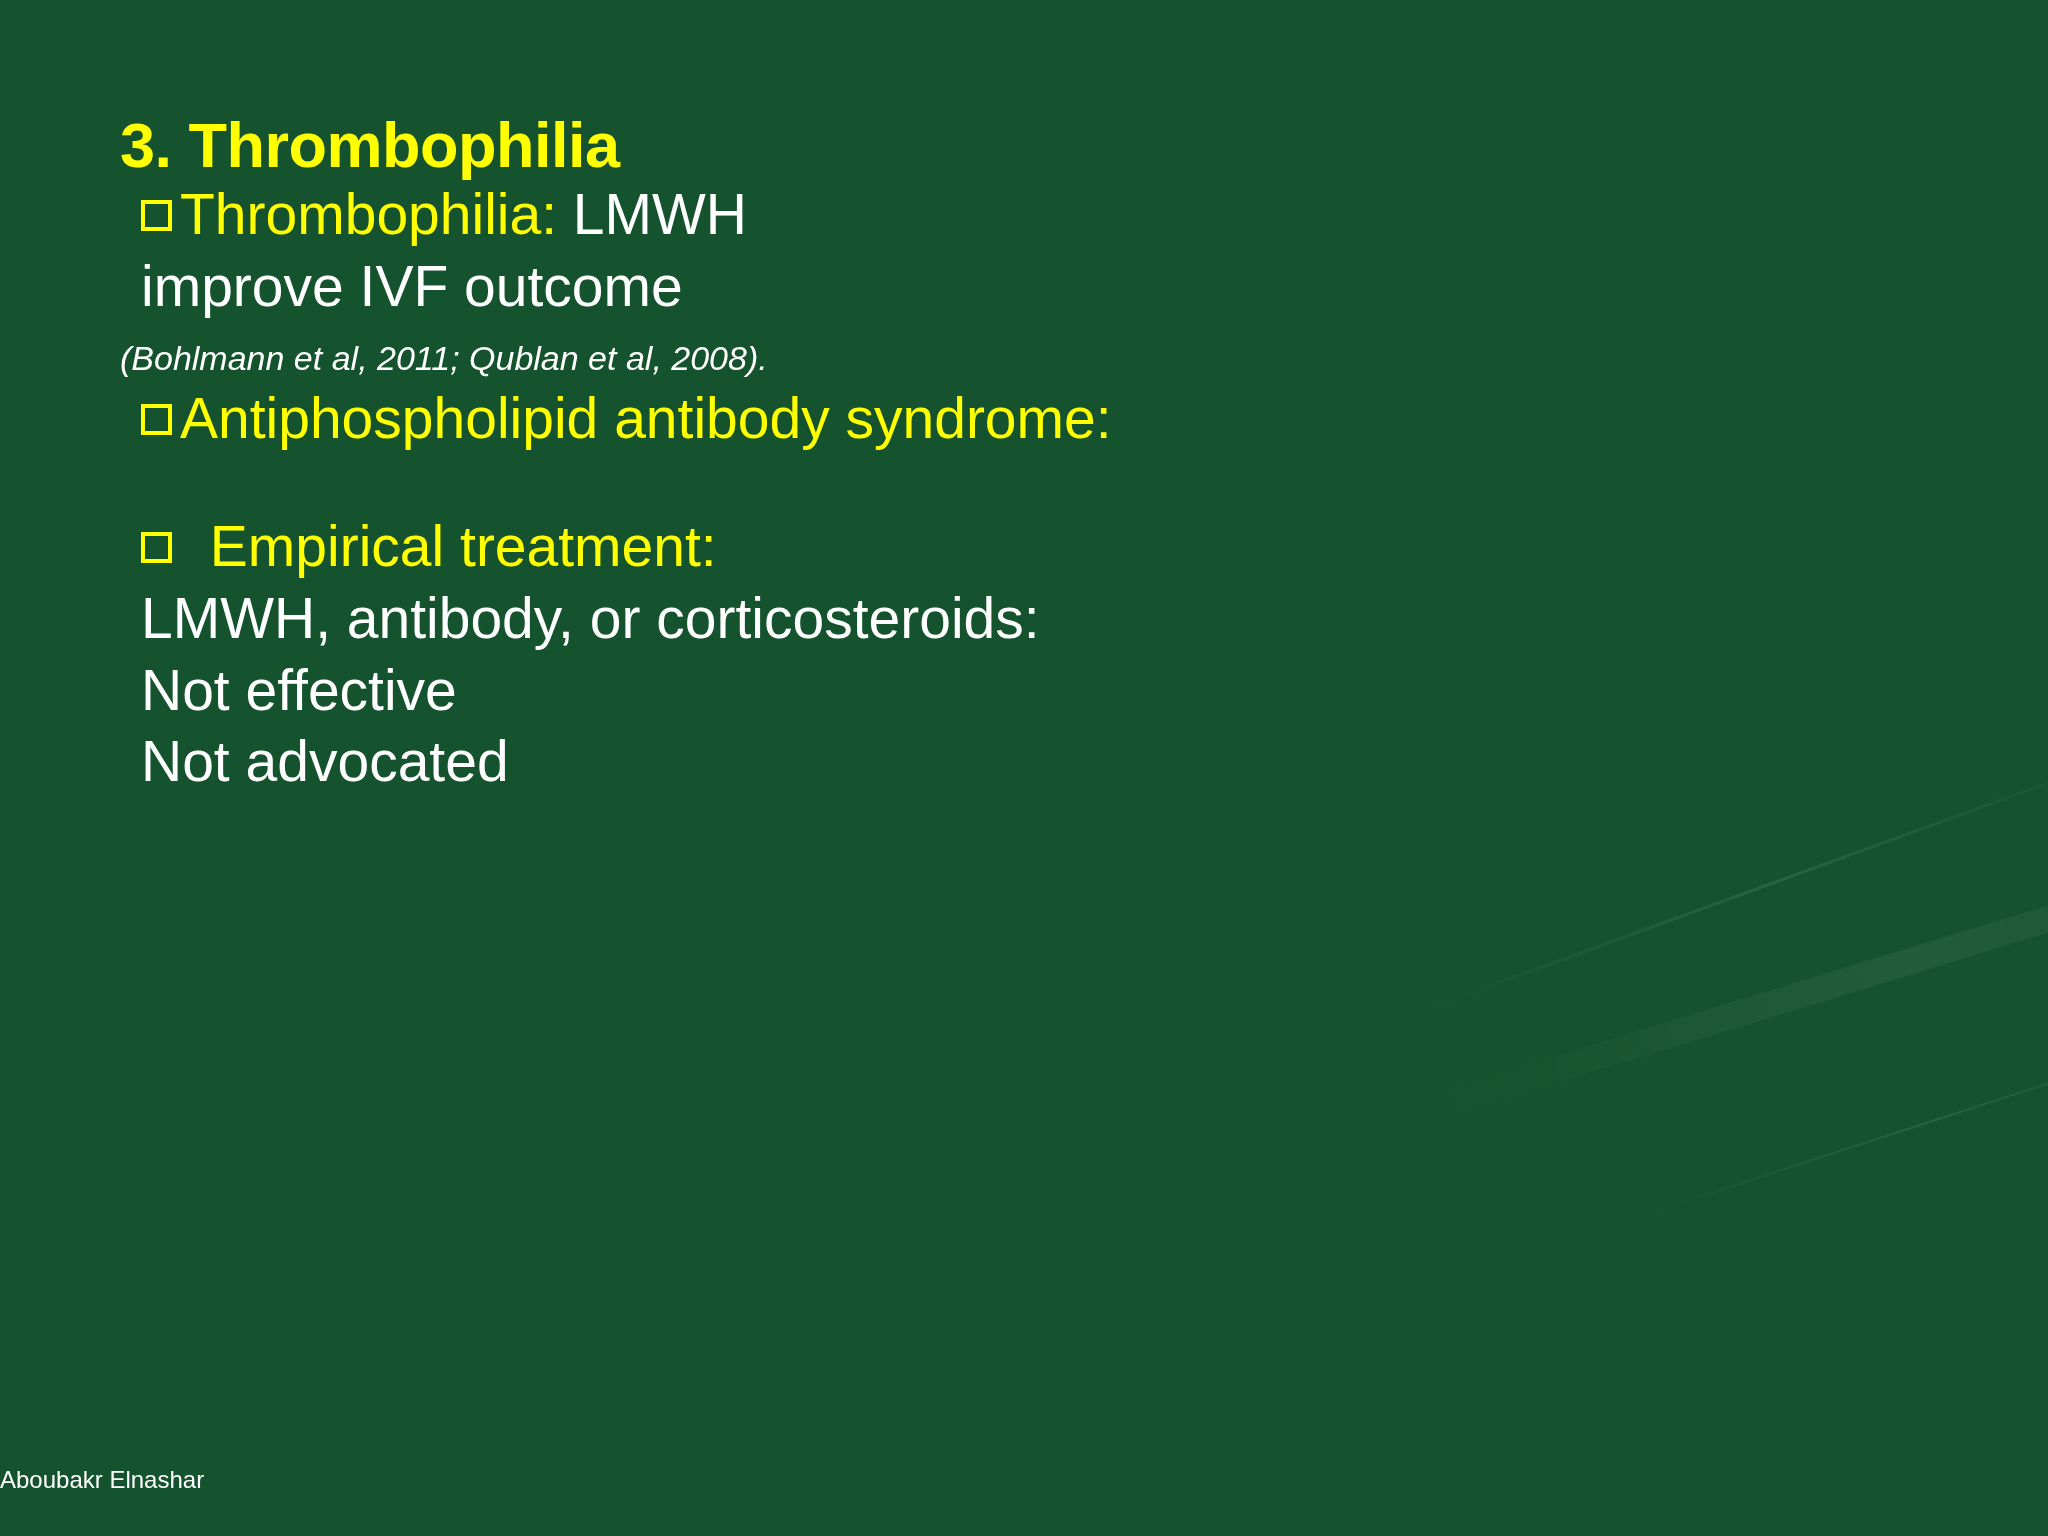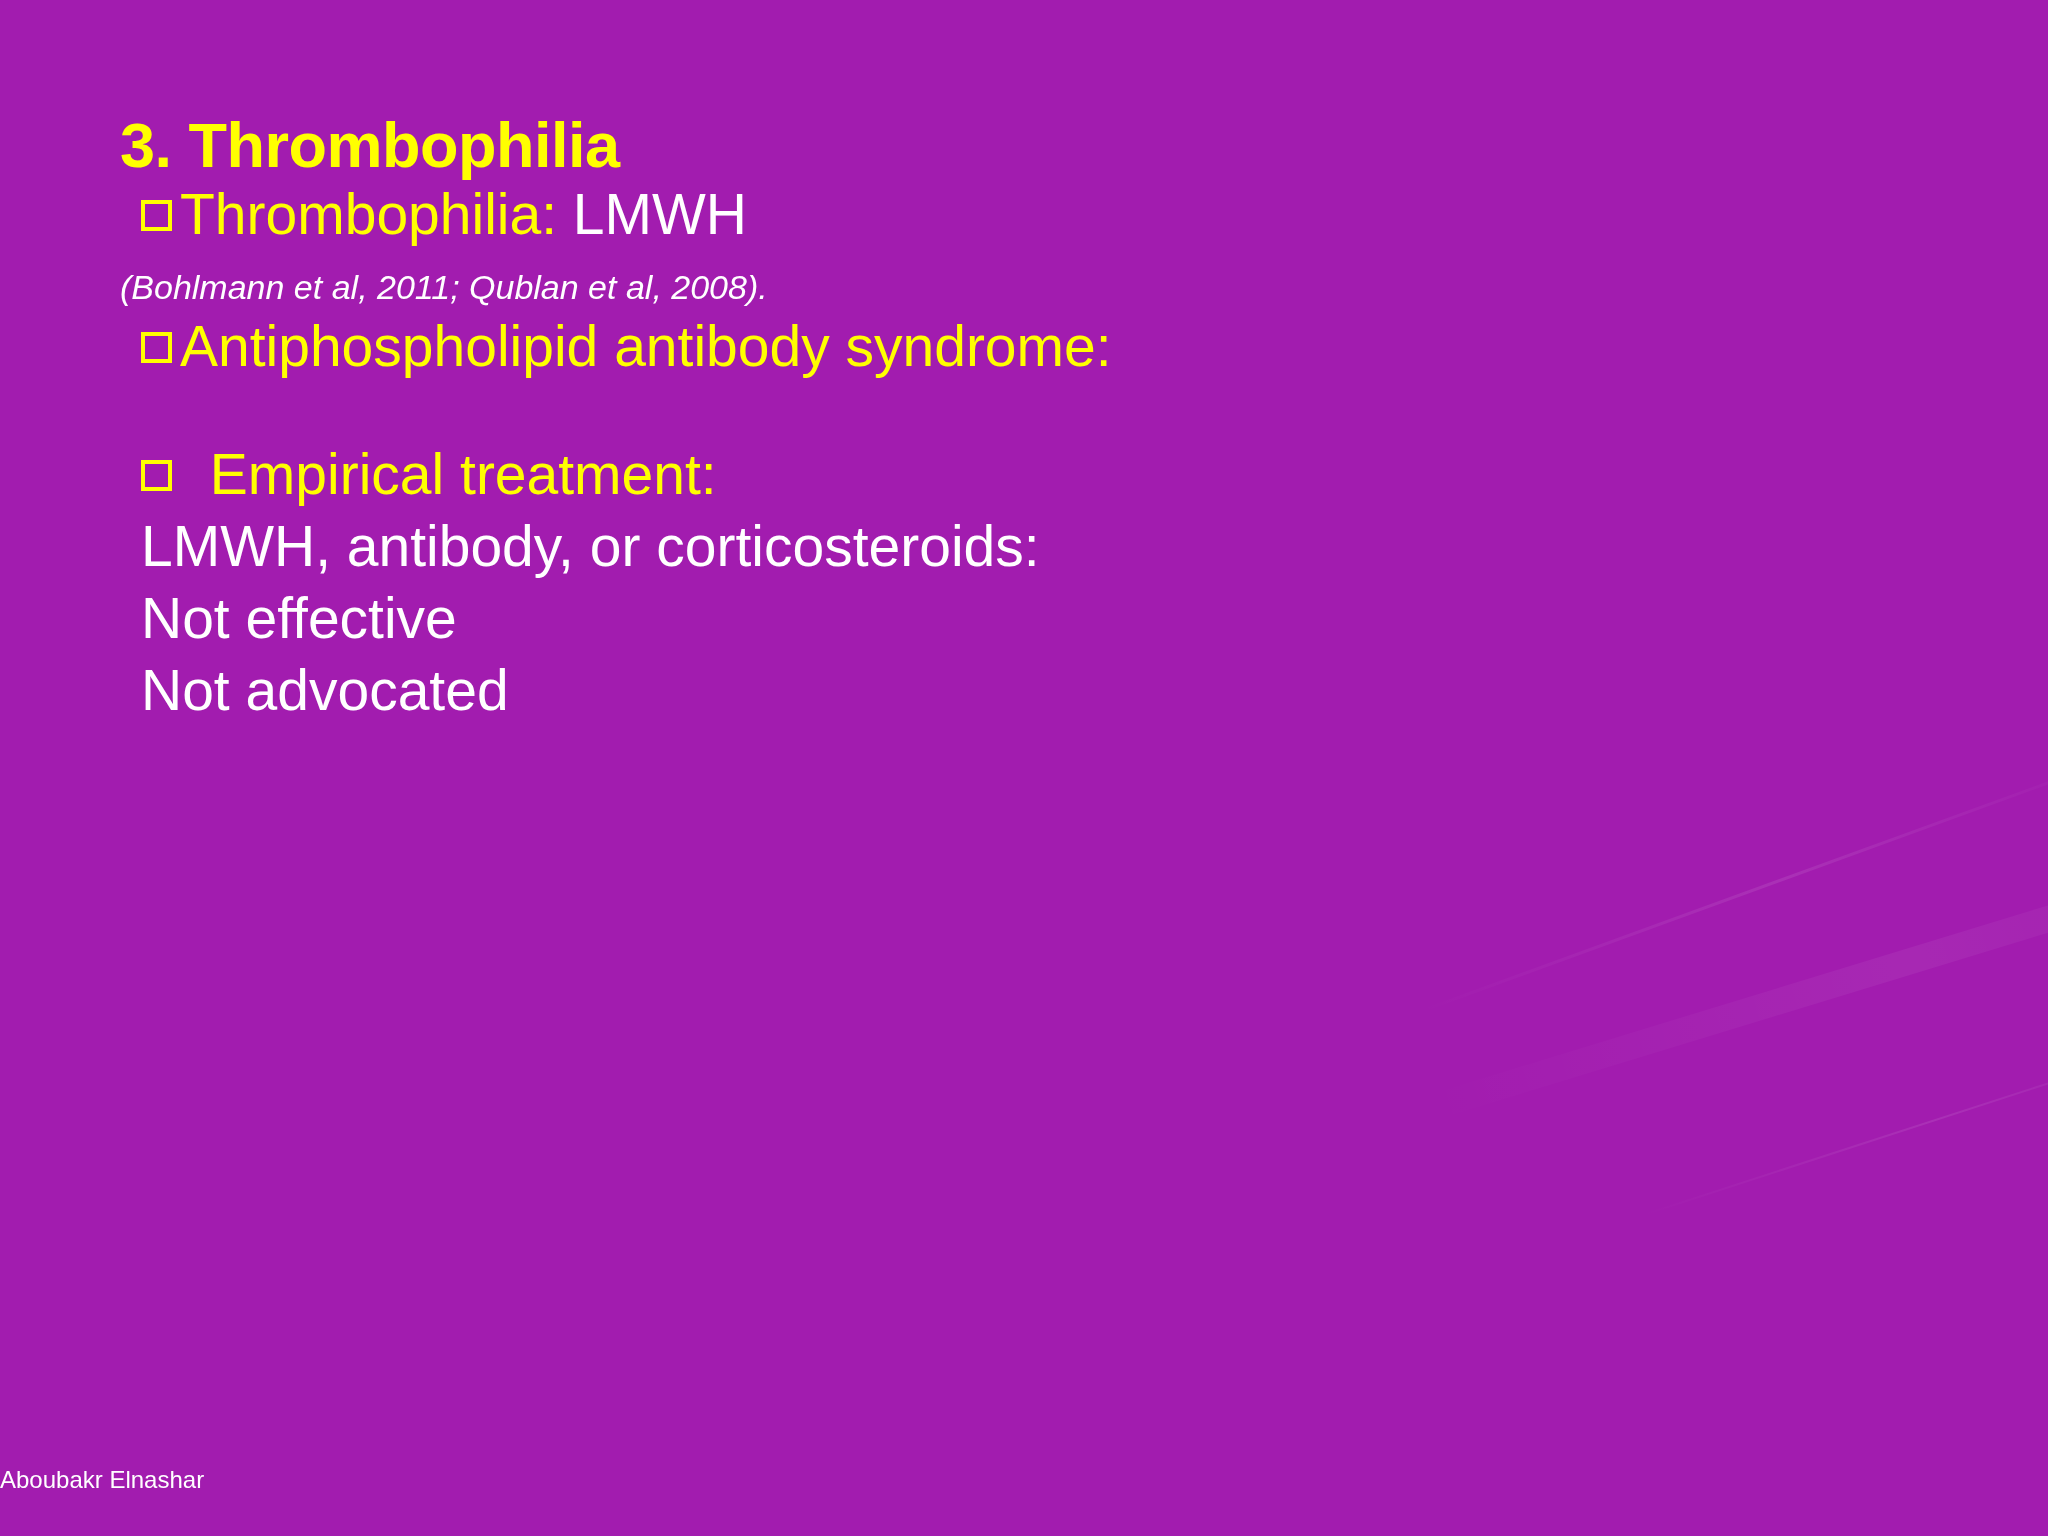--- a/index.html
+++ b/index.html
@@ -10,21 +10,21 @@
   body {
     width: 2048px;
     height: 1536px;
     overflow: hidden;
     font-family: "Liberation Sans", sans-serif;
     position: relative;
   }
   .slide {
     position: absolute;
     inset: 0;
-    background: #a21caf;
+    background: #14532d;
     overflow: hidden;
   }
   
   .streak {
     position: absolute;
     background: linear-gradient(90deg, rgba(255,255,255,0.0), rgba(255,255,255,0.09), rgba(255,255,255,0.0));
     transform-origin: left center;
     pointer-events: none;
   }
   .streak-1 {
@@ -109,20 +109,21 @@
   <div class="streak streak-2"></div>
   <div class="streak streak-3"></div>
 
   <div class="content">
 
     <h1 class="title">3. Thrombophilia</h1>
 
     <span class="line"><span class="bullet-box"></span><span class="yellow" style="color:#FFFF00">Thrombophilia:</span><span> LMWH</span></span>
 
 
+    <span class="line">improve IVF outcome</span>
 
     <span class="ref">(Bohlmann et al, 2011; Qublan  et al, 2008).</span>
 
     <span class="line yellow"><span class="bullet-box"></span><span>Antiphospholipid antibody syndrome:</span></span>
 
     <span class="gap"></span>
 
     <span class="line yellow"><span class="bullet-box"></span><span class="sp"></span><span> Empirical treatment:</span></span>
 
     <span class="line">LMWH, antibody, or corticosteroids:</span>

